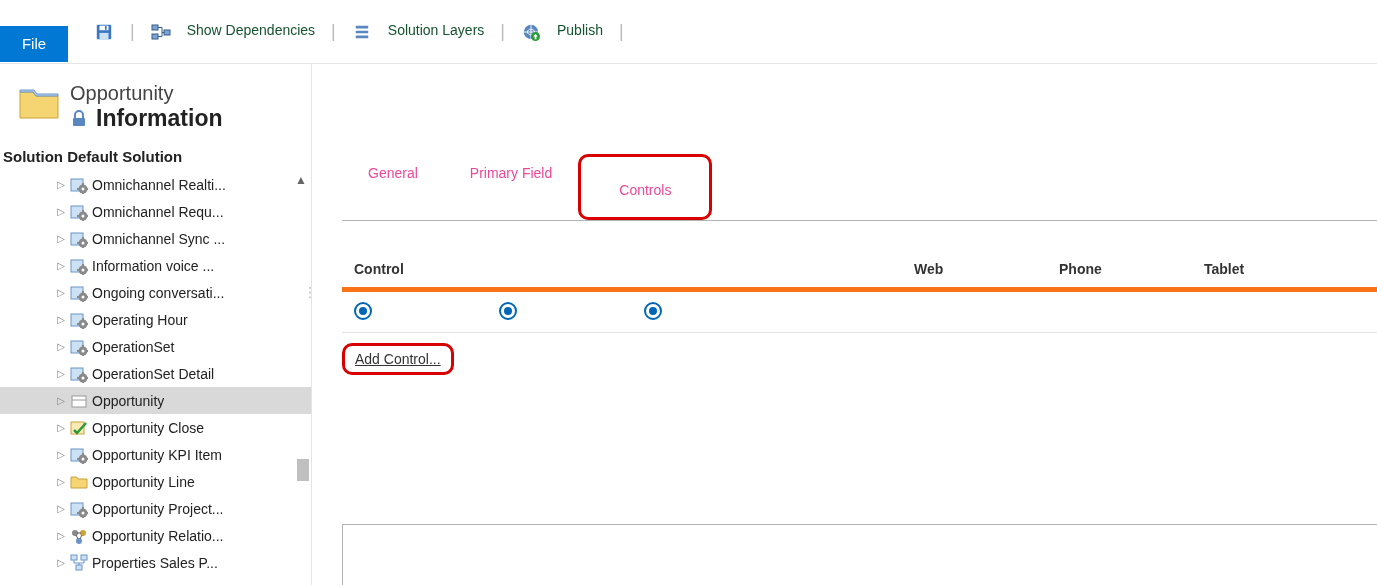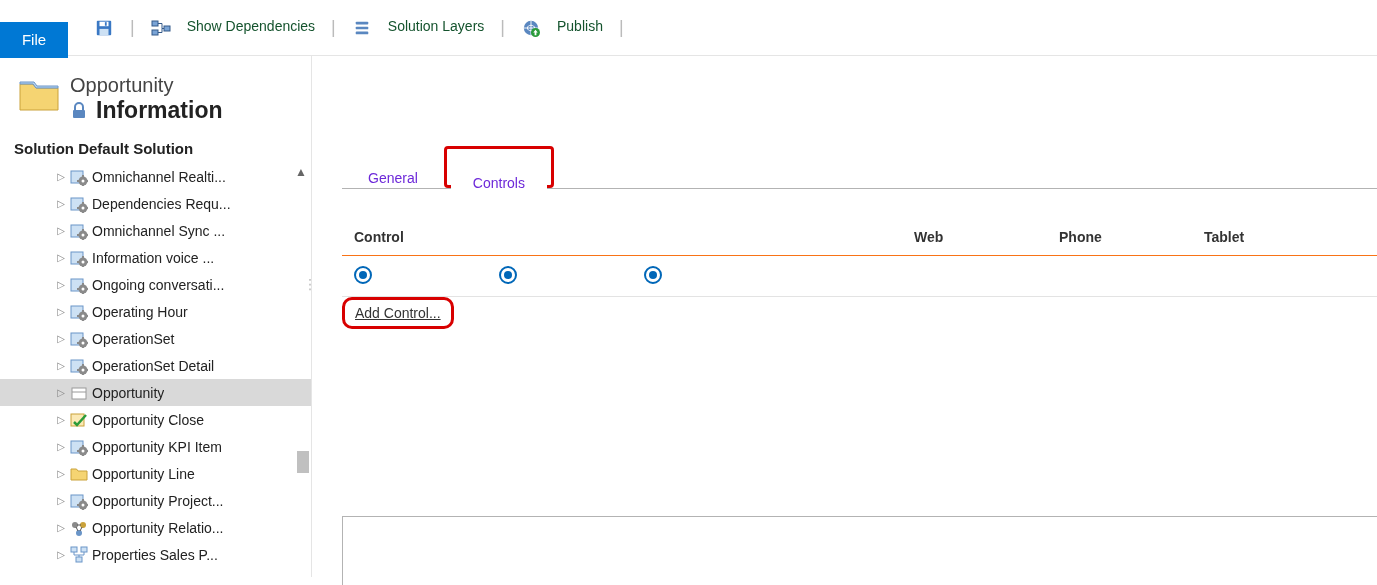--- a/index.html
+++ b/index.html
@@ -9,21 +9,21 @@
     font-size: 14px;
     color: #222;
     background: #fff;
     width: 1377px;
     height: 585px;
     overflow: hidden;
   }
 
   
   .toolbar {
-    height: 56px;
+    height: 64px;
     display: flex;
     align-items: center;
     border-bottom: 1px solid #e5e5e5;
     padding-left: 0;
   }
   .file-btn {
     background: #0078d4;
     color: #fff;
     height: 36px;
     width: 68px;
@@ -96,21 +96,21 @@
     display: flex;
     align-items: center;
     gap: 8px;
   }
   .lock-icon {
     width: 18px; height: 18px;
     display: inline-flex;
   }
   .solution-label {
     font-weight: bold;
-    padding: 6px 14px;
+    padding: 6px 3px;
     font-size: 15px;
   }
   .tree {
     flex: 1;
     overflow: hidden;
     position: relative;
   }
   .tree-row {
     display: flex;
     align-items: center;
@@ -182,46 +182,46 @@
     position: relative;
   }
   .tabs {
     display: flex;
     margin-top: 90px;
     border-bottom: 1px solid #b3b3b3;
     position: relative;
   }
   .tab {
     padding: 8px 26px 8px;
-    color: #6d28d9;
+    color: #ec4899;
     cursor: pointer;
     position: relative;
-    top: 16px;
+    top: 3px;
     background: transparent;
   }
   .tab.active {
     border: 1px solid #b3b3b3;
     border-bottom: 1px solid #fff;
     background: #fff;
   }
   .hl-box {
     border: 3px solid #d80000;
-    border-radius: 4px;
-    padding: 4px;
+    border-radius: 10px;
+    padding: 16px;
   }
 
   .grid {
     margin-top: 30px;
   }
   .grid-head {
     display: flex;
     font-weight: bold;
     color: #333;
     padding: 10px 12px;
-    border-bottom: 1px solid #f97316;
+    border-bottom: 5px solid #f97316;
   }
   .col-control { flex: 0 0 560px; }
   .col-plat { flex: 0 0 145px; }
   .grid-row {
     display: flex;
     align-items: center;
     padding: 10px 12px 12px;
     border-bottom: 1px solid #e3e3e3;
     color: #555;
   }
@@ -236,20 +236,21 @@
     cursor: pointer;
   }
   .radio::after {
     content: "";
     width: 8px; height: 8px;
     background: #0067b8;
     border-radius: 50%;
   }
 
   .add-control-wrap {
+    margin-top: 10px;
   }
   .add-control {
     display: inline-block;
     border: 3px solid #d80000;
     border-radius: 10px;
     padding: 5px 10px;
   }
   .add-control a {
     color: #333;
     text-decoration: underline;
@@ -376,21 +377,21 @@
                 <circle cx="13" cy="13" r="4.5" fill="#8a8a8a"></circle>
                 <circle cx="13" cy="13" r="1.5" fill="#fff"></circle>
                 <g stroke="#8a8a8a" stroke-width="2">
                   <line x1="13" y1="7" x2="13" y2="9"></line>
                   <line x1="13" y1="17" x2="13" y2="19"></line>
                   <line x1="7" y1="13" x2="9" y2="13"></line>
                   <line x1="17" y1="13" x2="19" y2="13"></line>
                 </g>
               </svg>
             </span>
-            <span class="tree-label">Dependencies Requ...</span>
+            <span class="tree-label">Omnichannel Requ...</span>
           </div>
           <div class="tree-row">
             <span class="tree-caret">▷</span>
             <span class="tree-icon">
               <svg viewBox="0 0 18 18" width="18" height="18">
                 <rect x="1" y="3" width="12" height="12" fill="#cde1f4" stroke="#6a95c8"></rect>
                 <circle cx="13" cy="13" r="4.5" fill="#8a8a8a"></circle>
                 <circle cx="13" cy="13" r="1.5" fill="#fff"></circle>
                 <g stroke="#8a8a8a" stroke-width="2">
                   <line x1="13" y1="7" x2="13" y2="9"></line>
@@ -578,20 +579,21 @@
       <div class="scrollbar-track">
         <div class="scrollbar-thumb"></div>
       </div>
     </div>
     <span class="grip">⋮</span>
   </div>
 
   <div class="main">
     <div class="tabs">
       <div class="tab">General</div>
+      <div class="tab">Primary Field</div>
       <div class="hl-box">
         <div class="tab active" style="border:none;padding:6px 22px">Controls</div>
       </div>
     </div>
 
     <div class="grid">
       <div class="grid-head">
         <div class="col-control">Control</div>
         <div class="col-plat">Web</div>
         <div class="col-plat">Phone</div>

